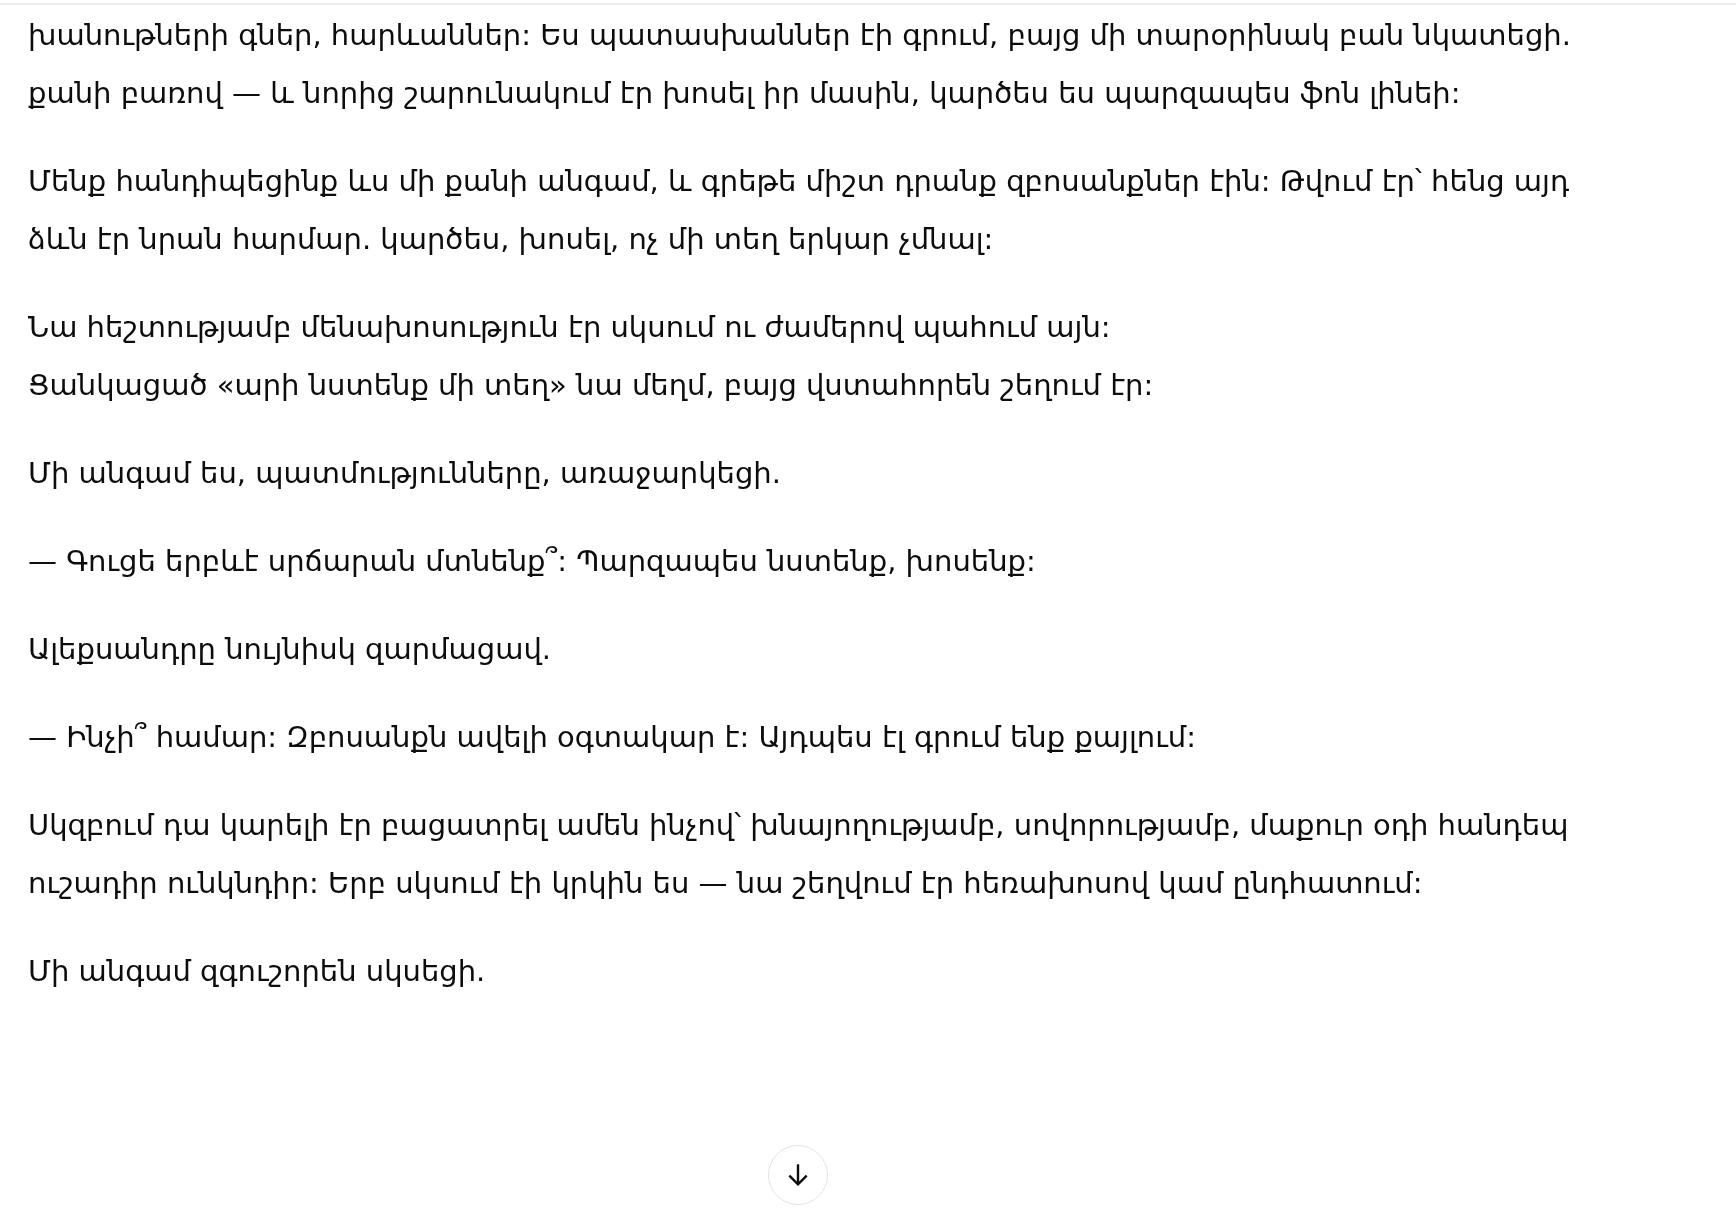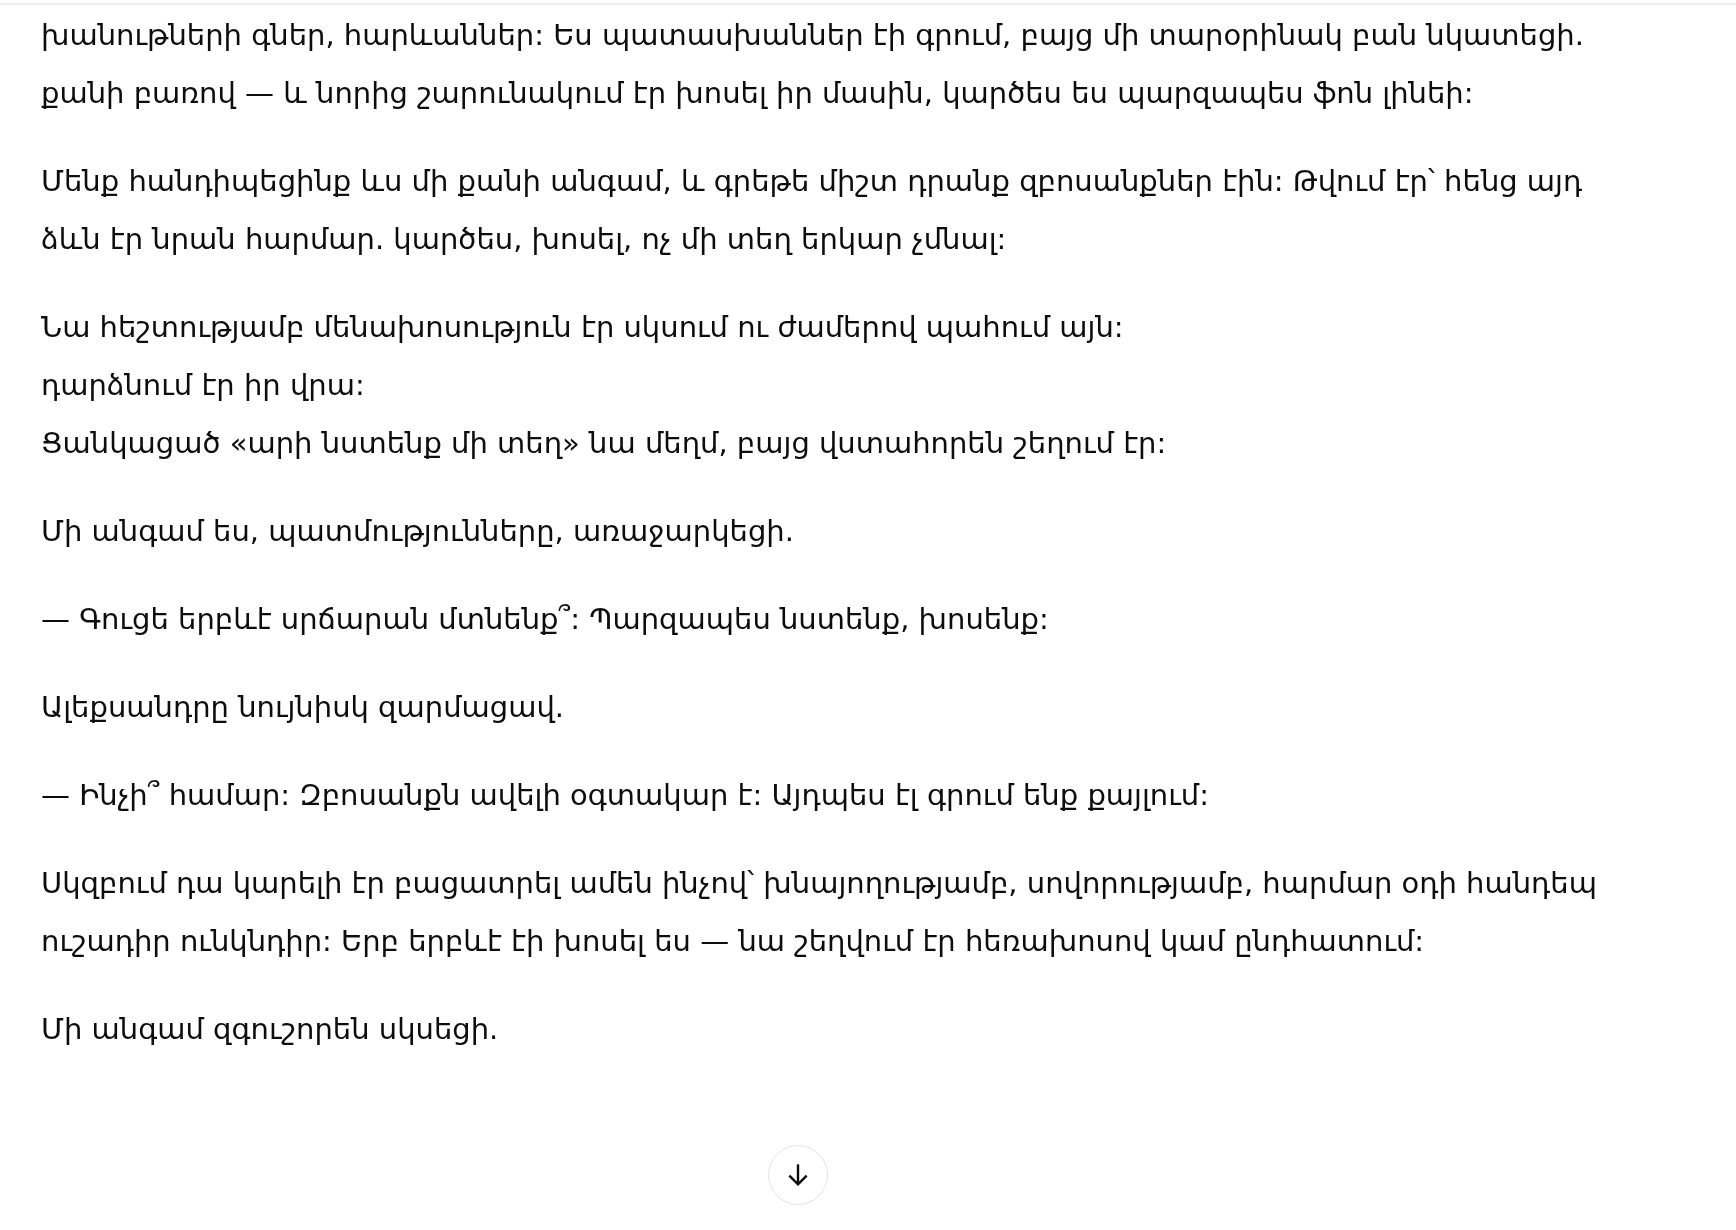--- a/index.html
+++ b/index.html
@@ -24,21 +24,21 @@
     background: #ededed;
   }
   .transcript {
     position: absolute;
     top: 6px;
     left: 0;
     right: 0;
     padding: 0 20px 0 28px;
   }
   .para {
-    margin: 0 0 30px 13px;
+    margin: 0 0 30px 0;
   }
   .para:last-child {
     margin-bottom: 0;
   }
   .line {
     display: block;
     font-size: 29px;
     line-height: 58px;
     white-space: nowrap;
     font-weight: 400;
@@ -75,43 +75,42 @@
     <span class="line">քանի բառով — և նորից շարունակում էր խոսել իր մասին, կարծես ես պարզապես ֆոն լինեի:</span>
   </p>
 
   <p class="para">
     <span class="line">Մենք հանդիպեցինք ևս մի քանի անգամ, և գրեթե միշտ դրանք զբոսանքներ էին: Թվում էր՝ հենց այդ</span>
     <span class="line">ձևն էր նրան հարմար. կարծես, խոսել, ոչ մի տեղ երկար չմնալ:</span>
   </p>
 
   <p class="para">
     <span class="line">Նա հեշտությամբ մենախոսություն էր սկսում ու ժամերով պահում այն:</span>
-    <span class="line">դարձնում էր իր վրա:</span>
     <span class="line">Ցանկացած «արի նստենք մի տեղ» նա մեղմ, բայց վստահորեն շեղում էր:</span>
   </p>
 
   <p class="para">
     <span class="line">Մի անգամ ես, պատմությունները, առաջարկեցի.</span>
   </p>
 
   <p class="para">
     <span class="line">— Գուցե երբևէ սրճարան մտնենք՞: Պարզապես նստենք, խոսենք:</span>
   </p>
 
   <p class="para">
     <span class="line">Ալեքսանդրը նույնիսկ զարմացավ.</span>
   </p>
 
   <p class="para">
     <span class="line">— Ինչի՞ համար: Զբոսանքն ավելի օգտակար է: Այդպես էլ գրում ենք քայլում:</span>
   </p>
 
   <p class="para">
-    <span class="line">Սկզբում դա կարելի էր բացատրել ամեն ինչով՝ խնայողությամբ, սովորությամբ, հարմար օդի հանդեպ</span>
-    <span class="line">ուշադիր ունկնդիր: Երբ երբևէ էի խոսել ես — նա շեղվում էր հեռախոսով կամ ընդհատում:</span>
+    <span class="line">Սկզբում դա կարելի էր բացատրել ամեն ինչով՝ խնայողությամբ, սովորությամբ, մաքուր օդի հանդեպ</span>
+    <span class="line">ուշադիր ունկնդիր: Երբ սկսում էի կրկին ես — նա շեղվում էր հեռախոսով կամ ընդհատում:</span>
   </p>
 
   <p class="para">
     <span class="line">Մի անգամ զգուշորեն սկսեցի.</span>
   </p>
 
 </div>
 
 <button class="scroll-btn" type="button">
   <span>

